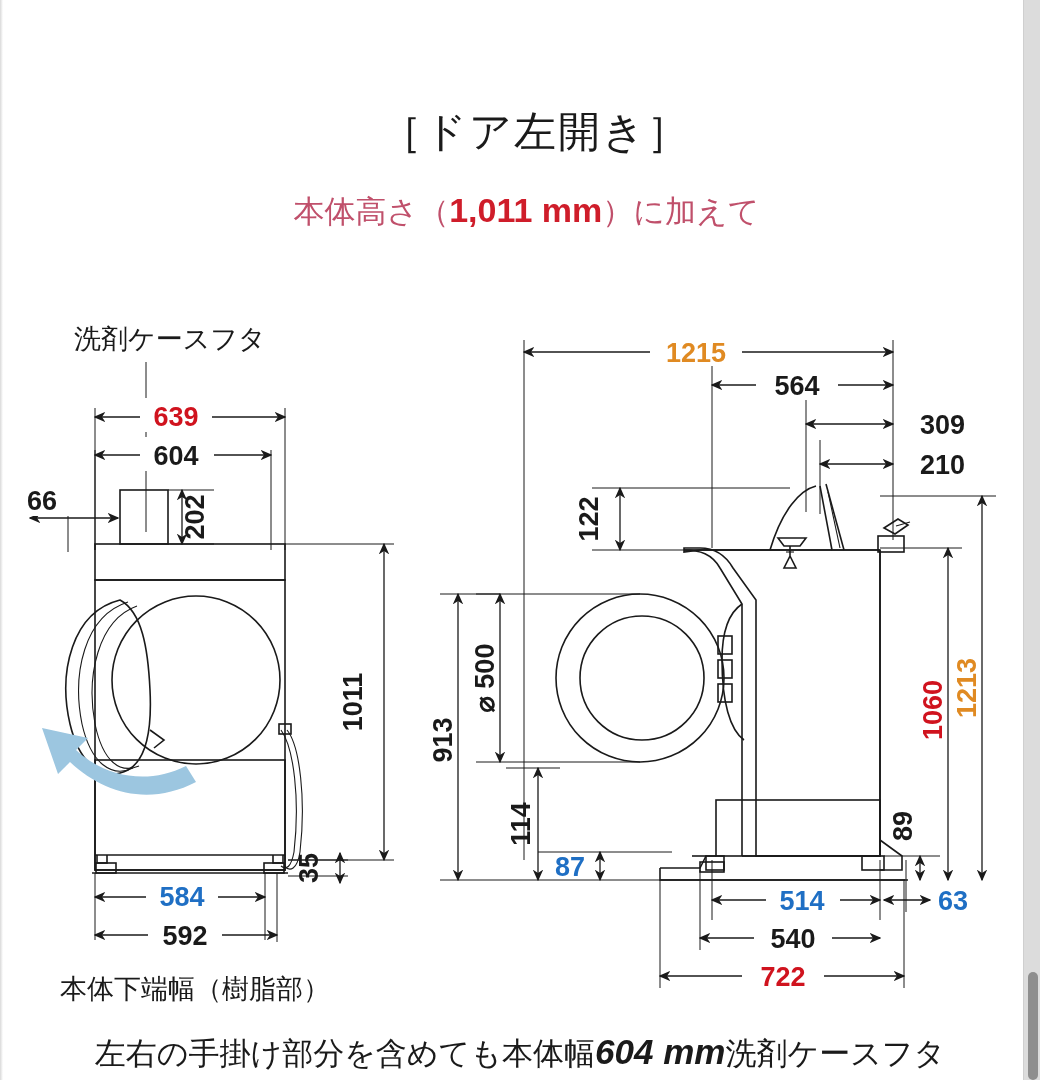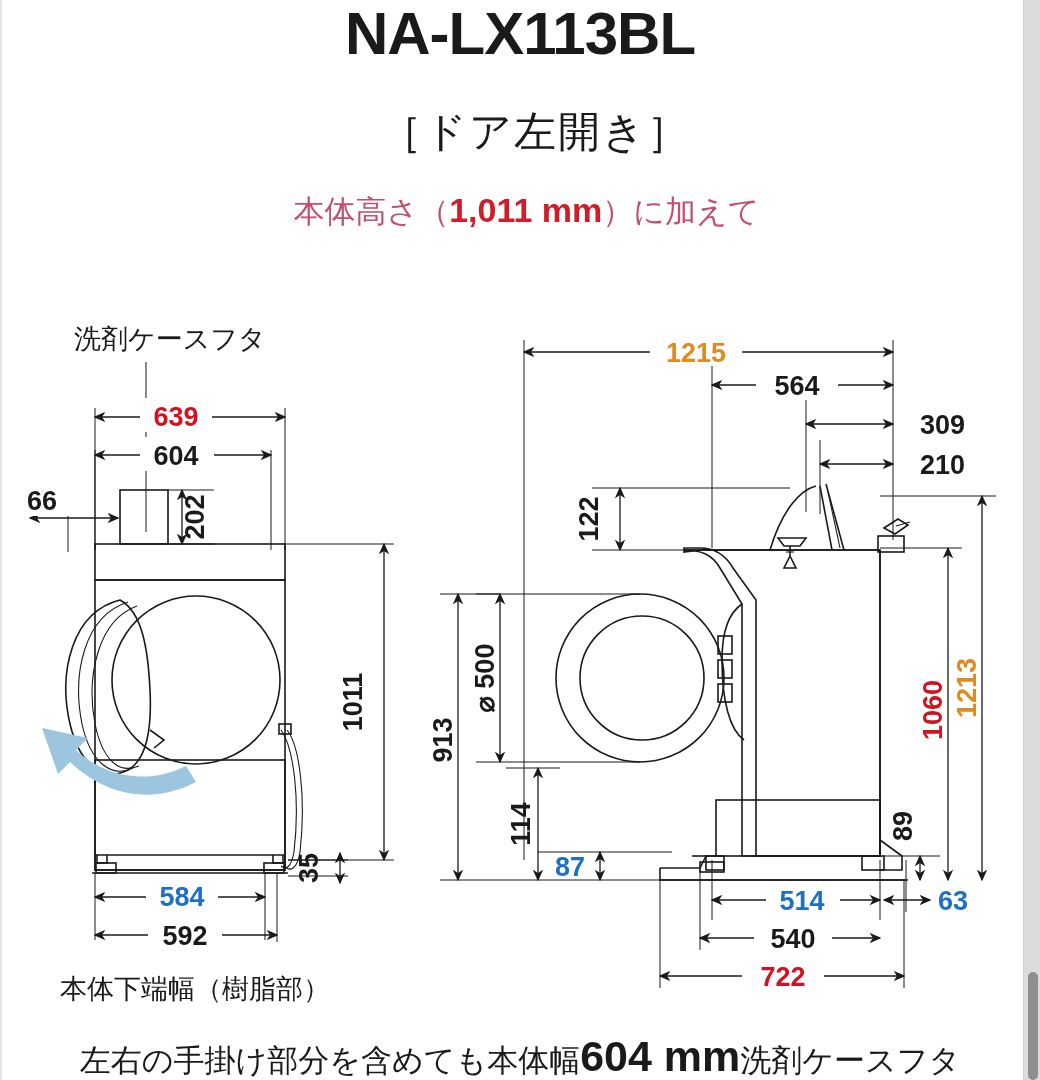--- a/index.html
+++ b/index.html
@@ -74,21 +74,22 @@
     position: absolute;
     left: 0; right: 0;
     top: 1032px;
     text-align: center;
     font-size: 31px;
     color: #1a1a1a;
     white-space: nowrap;
   }
   .bottom-caption b {
     font-weight: 700;
-    font-size: 43px;
+    font-size: 35px;
+    font-style: italic;
   }
 
   
   .scroll-track {
     position: absolute;
     top: 0;
     right: 0;
     width: 16px;
     height: 1080px;
     background: #dcdcdc;
@@ -110,21 +111,20 @@
     background: linear-gradient(to right,#d9d9d9,#ffffff);
   }
 </style>
 </head>
 <body>
 
 <div id="page">
 
   <div class="edge-shadow-left"></div>
 
-  <div class="model-title">NA-LX113BL</div>
 
   <div class="door-type">［ドア左開き］</div>
 
   <div class="note-line l1">
     <span>本体高さ（</span><b>1,011 mm</b><span>）に加えて</span>
   </div>
 
   <div id="drawing">
   <svg width="1040" height="720" viewBox="0 0 1040 720" xmlns="http://www.w3.org/2000/svg">
     <defs>

